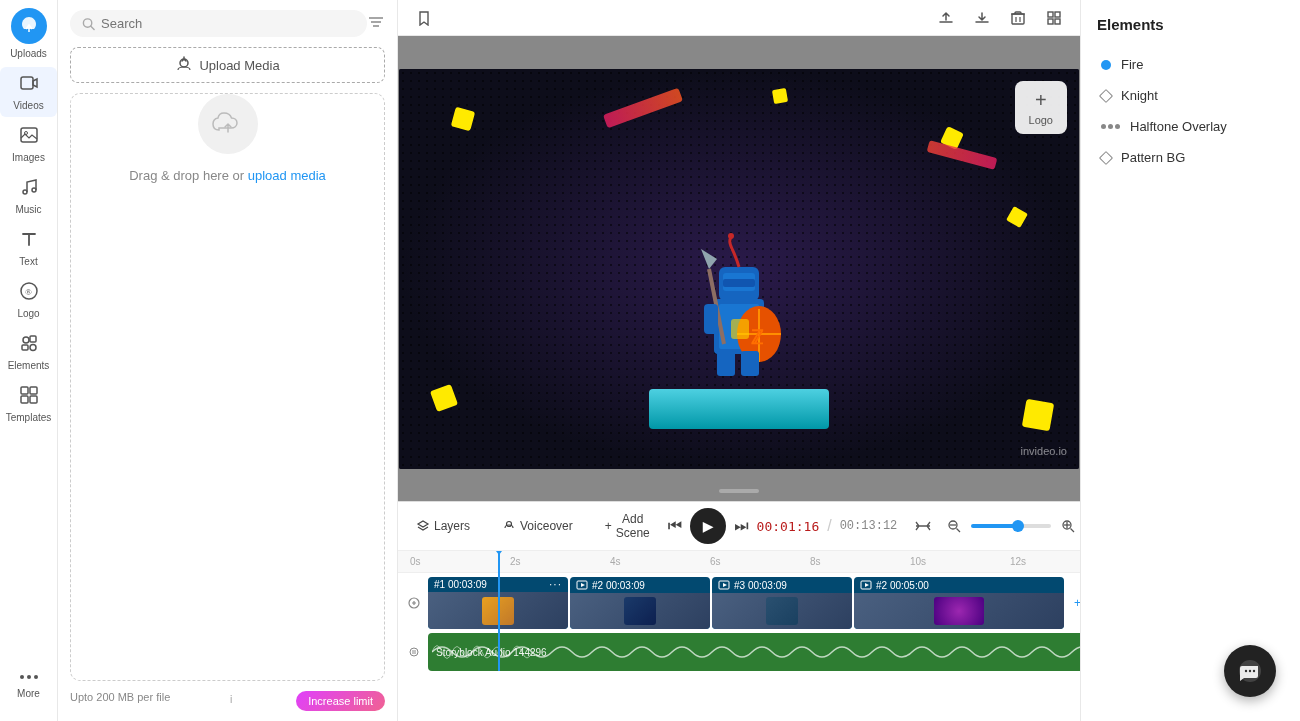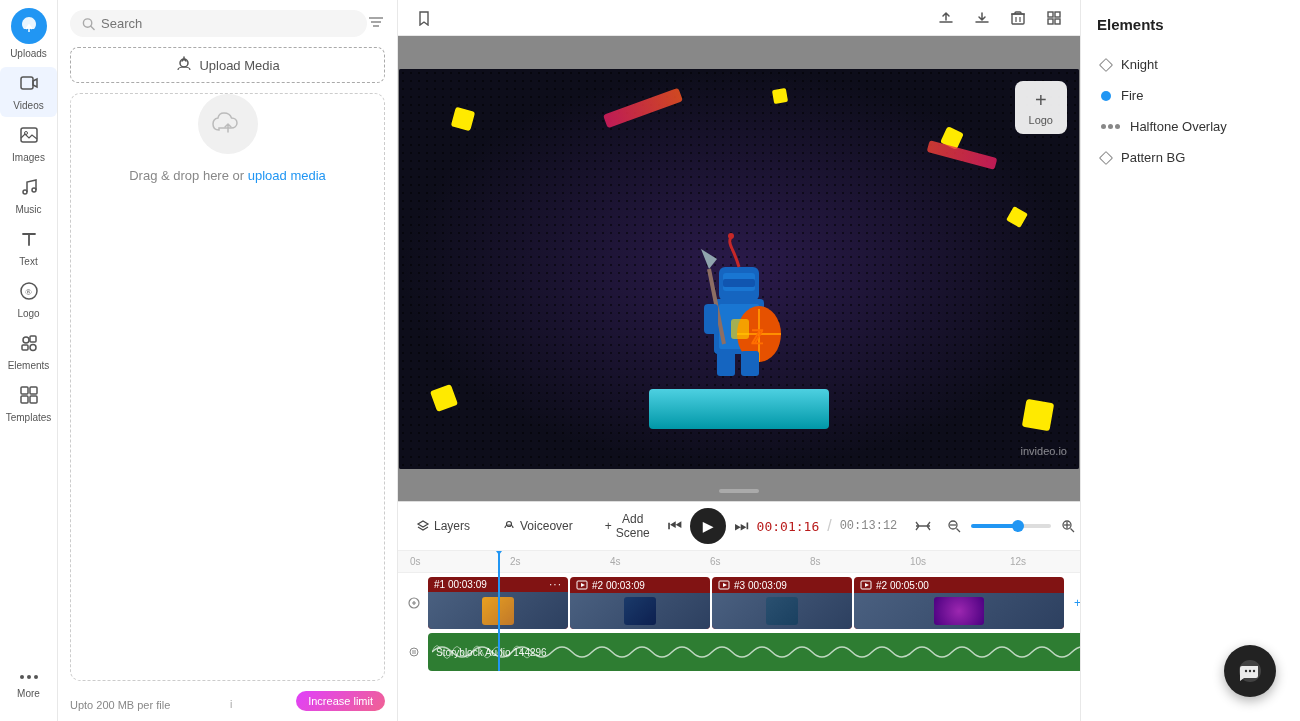--- a/index.html
+++ b/index.html
@@ -84,21 +84,21 @@
       gap: 12px; color: #888;
     }
     .upload-cloud-icon {
       width: 60px; height: 60px; background: #f0f0f0; border-radius: 50%;
       display: flex; align-items: center; justify-content: center;
       font-size: 28px; color: #aaa;
     }
     .upload-drop-text { font-size: 13px; text-align: center; line-height: 1.6; }
     .upload-drop-text a { color: #2196F3; text-decoration: none; }
     .upload-limit-row {
-      padding: 10px 12px; display: flex; align-items: flex-end; justify-content: space-between;
+      padding: 10px 12px; display: flex; align-items: flex-start; justify-content: space-between;
       font-size: 11px; color: #888;
     }
     .increase-limit-btn {
       background: linear-gradient(135deg, #e040fb, #f06292);
       color: #fff; border: none; border-radius: 16px; padding: 4px 12px; font-size: 11px; cursor: pointer;
     }
 
     
     .main-area {
       flex: 1;
@@ -227,21 +227,21 @@
     }
     .ruler-marks { display: flex; gap: 0; width: 100%; position: relative; padding-left: 8px; }
     .ruler-mark { font-size: 10px; color: #aaa; min-width: 100px; }
     .timeline-tracks { padding: 4px 4px 0; }
     .track-row {
       display: flex; gap: 2px; margin-bottom: 4px; position: relative;
     }
     .scene-clip {
       height: 52px; border-radius: 4px; overflow: hidden;
       display: flex; flex-direction: column;
-      background: #b91c1c; position: relative; flex-shrink: 0;
+      background: #0369a1; position: relative; flex-shrink: 0;
     }
     .scene-clip-header {
       background: rgba(0,0,0,0.3); padding: 2px 6px;
       font-size: 10px; color: #fff; display: flex; align-items: center; gap: 4px;
     }
     .scene-clip-thumb {
       flex: 1; background: linear-gradient(135deg, #4a6080 0%, #2d4060 100%);
       display: flex; align-items: center; justify-content: center;
     }
     .scene-thumb-placeholder {
@@ -732,27 +732,27 @@
         </div>
       </div>
     </div>
   </div>
 </div>
 
 <div class="right-panel">
   <div class="elements-title">Elements</div>
 
   <div class="element-item">
+    <div class="element-dot" style="background:#2196F3;"></div>
+    <span class="element-name">Fire</span>
+  </div>
+
+  <div class="element-item">
     <div class="element-diamond"></div>
     <span class="element-name">Knight</span>
-  </div>
-
-  <div class="element-item">
-    <div class="element-dot" style="background:#2196F3;"></div>
-    <span class="element-name">Fire</span>
   </div>
 
   <div class="element-item">
     <div style="display:flex;gap:2px;">
       <div style="width:5px;height:5px;background:#888;border-radius:50%;"></div>
       <div style="width:5px;height:5px;background:#888;border-radius:50%;"></div>
       <div style="width:5px;height:5px;background:#888;border-radius:50%;"></div>
     </div>
     <span class="element-name">Halftone Overlay</span>
   </div>

